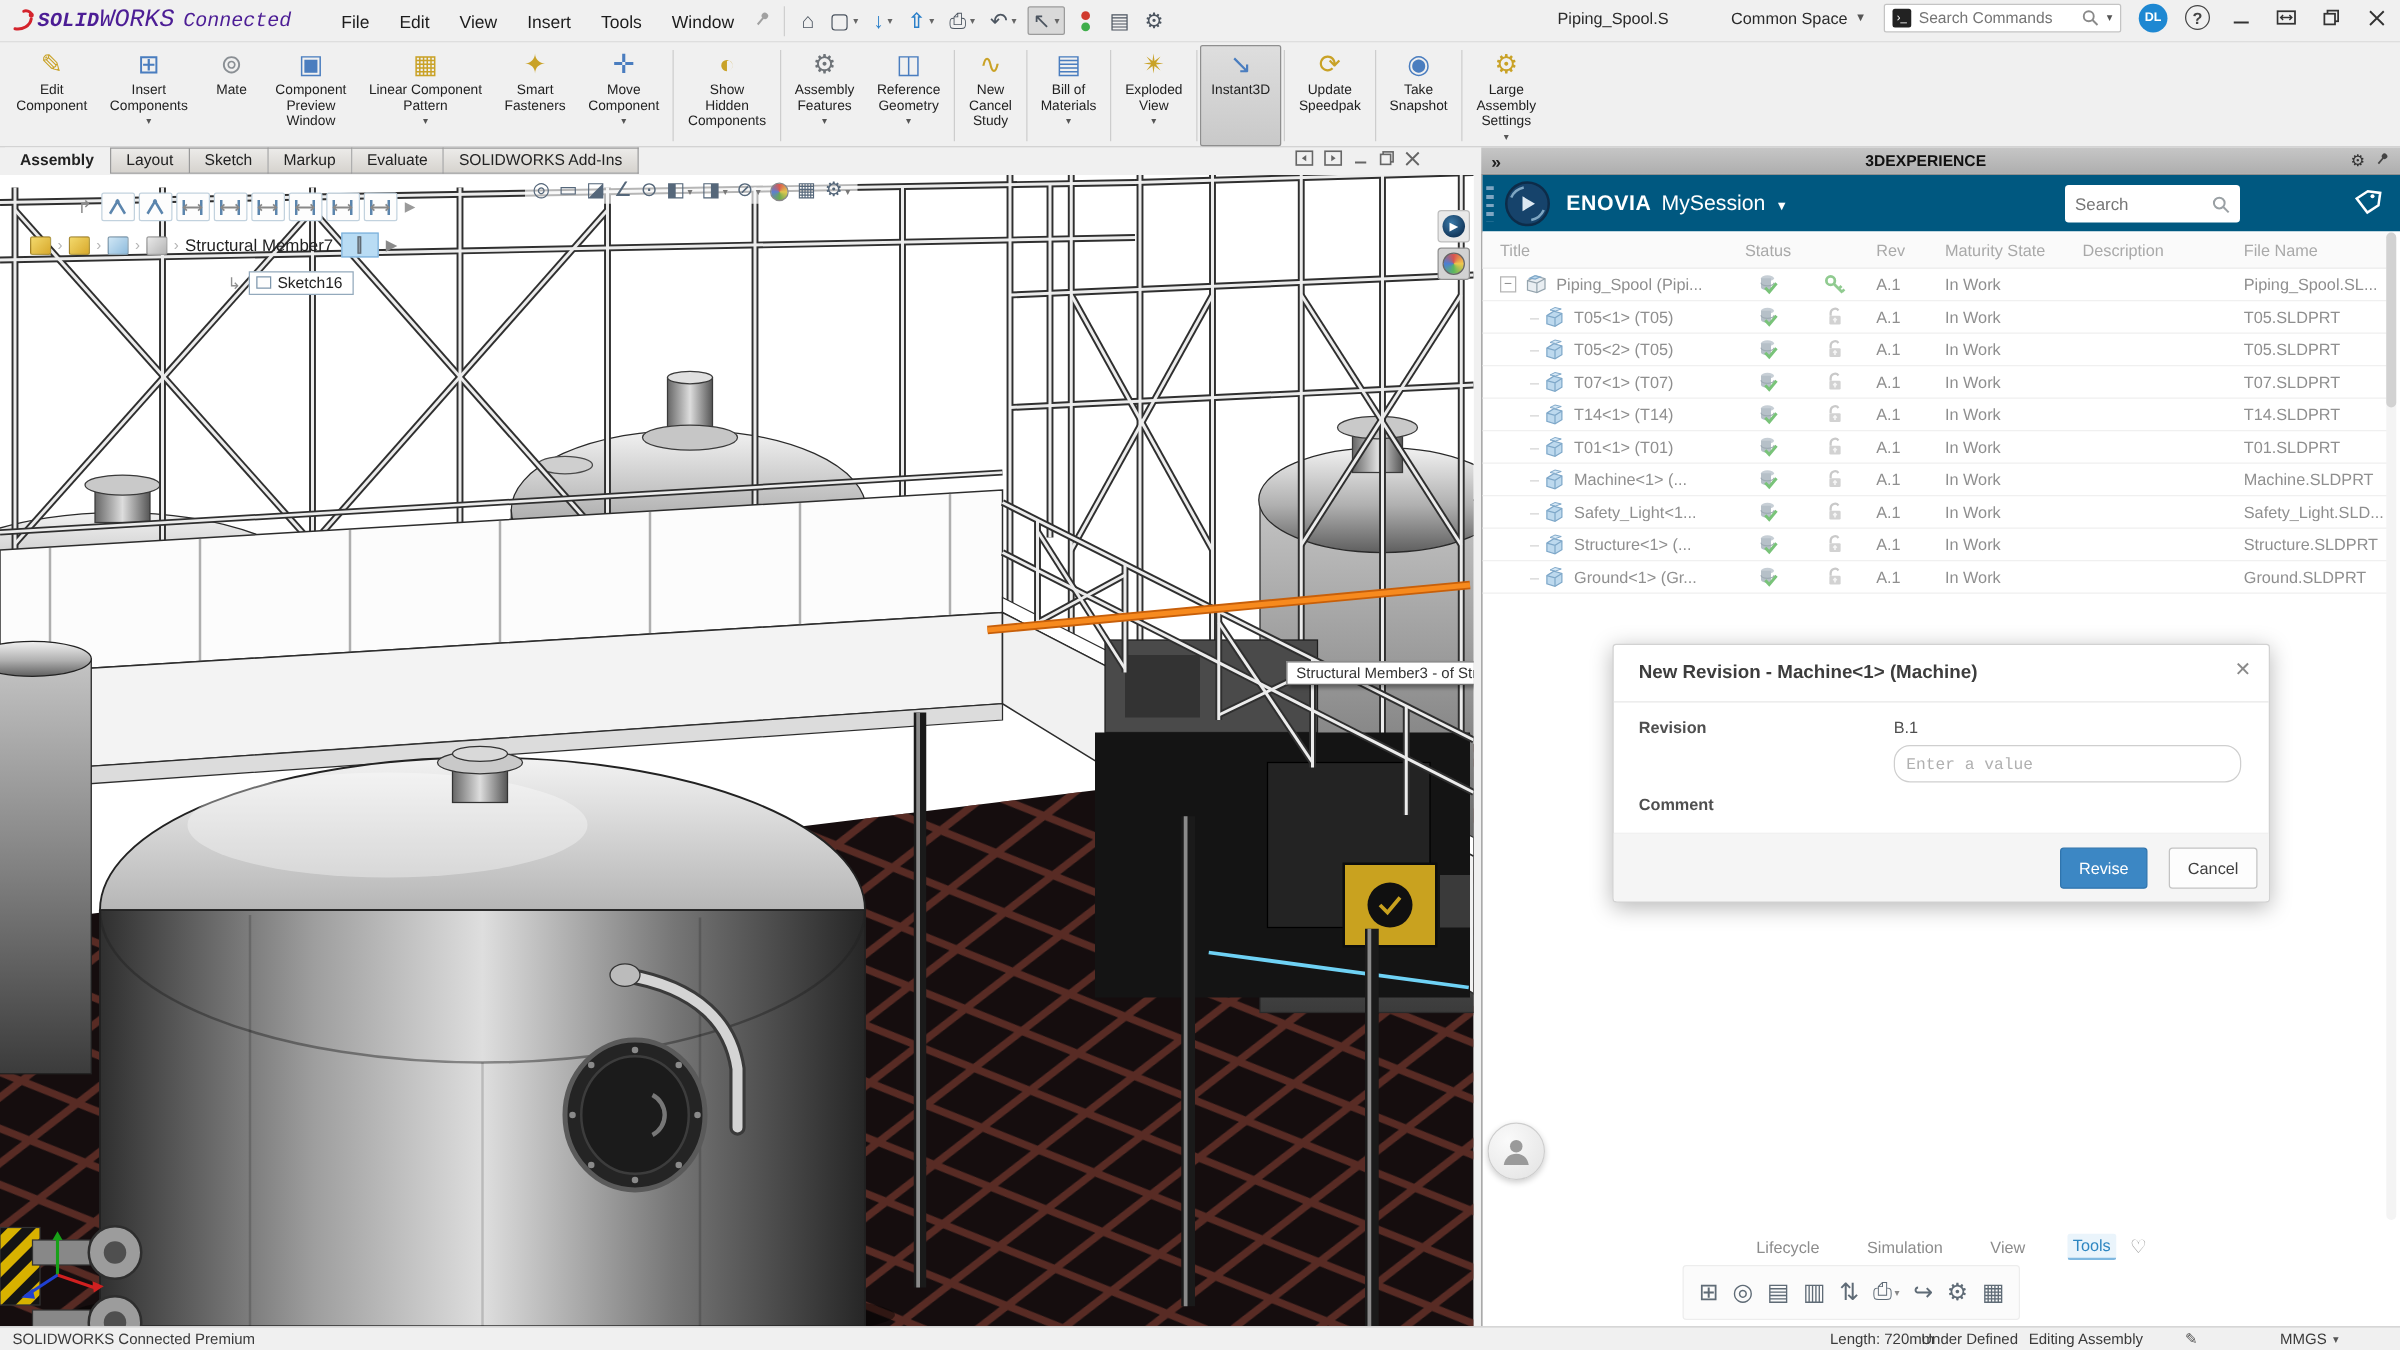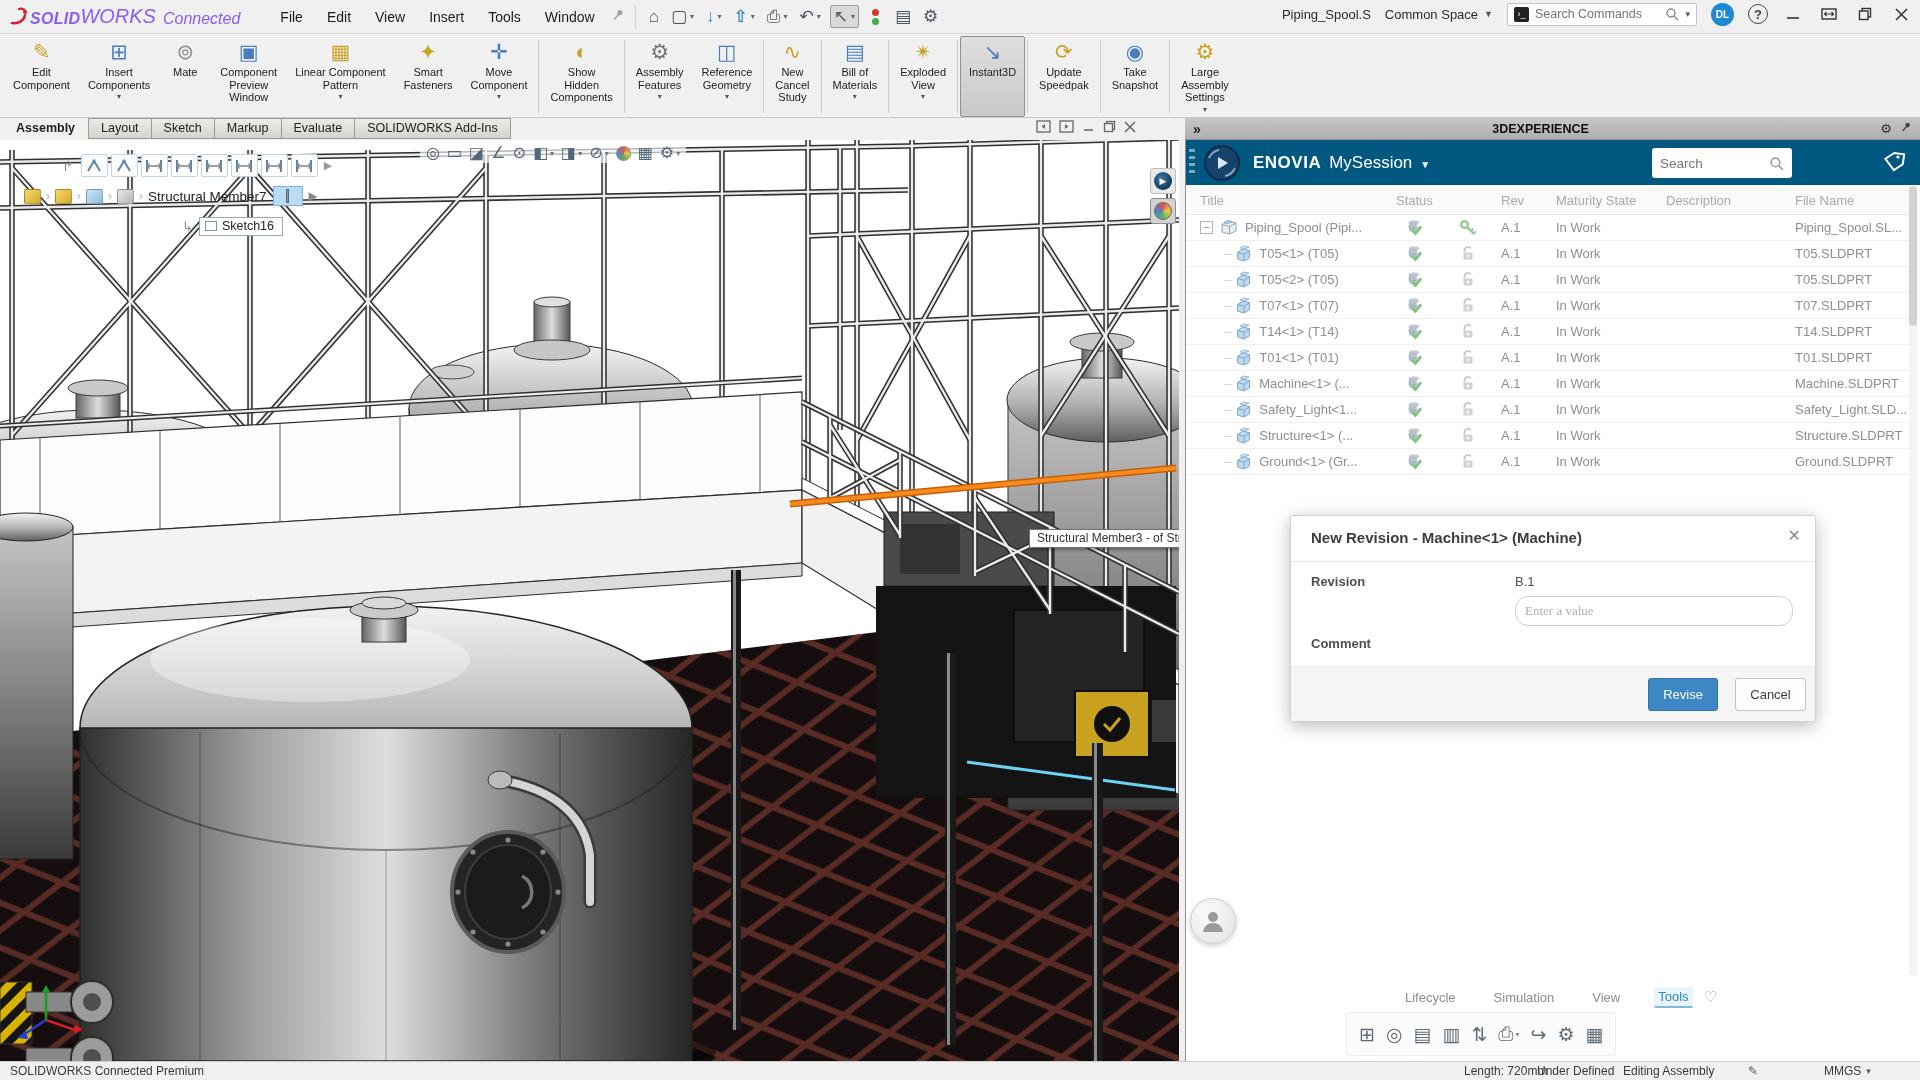--- a/index.html
+++ b/index.html
@@ -2,40 +2,40 @@
 <html><head>
 <meta charset="utf-8">
 <style>
   *{margin:0;padding:0;box-sizing:border-box;}
   html,body{width:1920px;height:1080px;overflow:hidden;}
   body{font-family:"Liberation Sans","DejaVu Sans",sans-serif;background:#f0f0f0;position:relative;font-size:13px;color:#222;}
   #app{position:absolute;inset:0;width:1920px;height:1080px;}
 
   
   #titlebar{position:absolute;left:0;top:0;width:1920px;height:34px;background:#f0f0f0;border-bottom:1px solid #d8d8d8;display:flex;align-items:center;}
-  .brand{display:flex;align-items:flex-end;margin-left:8px;color:#8b5cf6;font-style:italic;white-space:nowrap;}
+  .brand{display:flex;align-items:center;margin-left:8px;color:#4c1d95;font-style:italic;white-space:nowrap;font-family:Liberation Mono, monospace;}
   .brand .b1{font-weight:bold;font-size:16px;letter-spacing:.3px;}
   .brand .b2{font-size:20px;}
   .brand .b3{font-size:16px;margin-left:7px;font-weight:300;}
   #menubar{display:flex;margin-left:28px;}
   .mi{padding:0 12px;font-size:14px;color:#1c1c1c;line-height:34px;}
   .pin-icon{margin-left:4px;opacity:.65;}
   .tbsep{width:1px;height:24px;background:#cfcfcf;margin:0 10px;}
   #quickbar{display:flex;align-items:center;gap:6px;}
   .qb{display:inline-flex;align-items:center;padding:2px 3px;border-radius:2px;}
   .qb.qact{background:#d9d9d9;border:1px solid #9b9b9b;}
   .qg{font-size:17px;color:#4c5560;line-height:1;}
   .qdd{font-size:8px;color:#666;margin-left:3px;}
   .tl{display:inline-flex;flex-direction:column;gap:2px;padding:1px 4px;}
   .tl i{width:7px;height:7px;border-radius:50%;display:block;}
   .tl .tlr{background:#d03a2e;}
   .tl .tlg{background:#3fae4b;}
   #tb-right{position:absolute;right:8px;top:0;height:28px;display:flex;align-items:center;gap:14px;}
   #doc-name{font-size:13px;color:#2a2a2a;}
-  #space-picker{display:flex;align-items:center;gap:6px;font-size:13px;color:#2a2a2a;}
+  #space-picker{display:flex;align-items:center;gap:6px;font-size:13px;color:#2a2a2a;margin-left:36px;}
   .chev{font-size:9px;color:#555;}
   #cmd-search{display:flex;align-items:center;background:#fff;border:1px solid #c4c4c4;border-radius:2px;height:23px;width:190px;padding:0 6px;gap:6px;}
   #cmd-search .swlogo{width:15px;height:15px;background:#222;color:#fff;font-size:9px;display:flex;align-items:center;justify-content:center;border-radius:2px;}
   #cmd-search input{border:none;outline:none;flex:1;font-size:12.5px;color:#444;font-family:inherit;background:transparent;min-width:0;}
   .mag{flex:0 0 auto;}
   #avatar{width:23px;height:23px;border-radius:50%;background:#1e88d2;color:#fff;font-size:10px;font-weight:bold;display:flex;align-items:center;justify-content:center;}
   #help-btn{width:20px;height:20px;border:1.6px solid #444;border-radius:50%;color:#444;font-size:13px;font-weight:bold;display:flex;align-items:center;justify-content:center;}
   .winbtn{display:flex;align-items:center;justify-content:center;width:22px;height:22px;}
 
   
@@ -122,21 +122,21 @@
 
   
   #dialog{position:absolute;left:104px;top:375px;width:526px;height:207px;background:#fff;border:1px solid #d2d2d2;border-radius:3px;box-shadow:0 4px 18px rgba(0,0,0,.28);}
   #dlg-title{position:absolute;left:20px;top:13px;font-size:15px;font-weight:bold;color:#3d3d3d;}
   #dlg-close{position:absolute;right:14px;top:10px;font-size:16px;color:#8a8a8a;}
   #dlg-div{position:absolute;left:0;top:45px;width:100%;height:1px;background:#e8e8e8;}
   .dlg-label{position:absolute;left:20px;font-size:13px;font-weight:bold;color:#4f4f4f;}
   #dlg-rev-label{top:58px;}
   #dlg-rev-value{position:absolute;left:224px;top:58px;font-size:13px;color:#4f4f4f;}
   #dlg-comment-label{top:85px;margin-top:35px;}
-  #dlg-input{position:absolute;left:224px;top:80px;width:278px;height:30px;border:1px solid #cfcfcf;border-radius:13px;font-size:13px;color:#444;padding:0 9px;outline:none;font-family:Liberation Serif, serif;}
+  #dlg-input{position:absolute;left:224px;top:80px;width:278px;height:30px;border:1px solid #cfcfcf;border-radius:13px;font-size:13px;color:#444;padding:0 9px;outline:none;font-family:Liberation Mono, monospace;}
   #dlg-input::placeholder{color:#b0b0b0;}
   #dlg-footer{position:absolute;left:0;bottom:0;width:100%;height:55px;background:#f5f5f5;border-top:1px solid #ececec;border-radius:0 0 3px 3px;}
   .dlg-btn{position:absolute;top:11px;height:33px;font-size:13px;border-radius:3px;display:flex;align-items:center;justify-content:center;text-align:center;}
   #btn-revise{left:357px;width:70px;background:#3c87c4;color:#fff;border:1px solid #2f74ad;}
   #btn-cancel{left:444px;width:71px;background:#fdfdfd;color:#404040;border:1px solid #c3c3c3;}
 
   
   #ptabs{position:absolute;left:215px;top:845px;display:flex;gap:30px;align-items:center;height:24px;}
   .ptab{font-size:13px;color:#8c8c8c;padding:2px 4px;}
   .ptab.pact{color:#2e86c1;background:#eaf4fb;border-bottom:2px solid #7fb8e0;border-radius:2px;}

